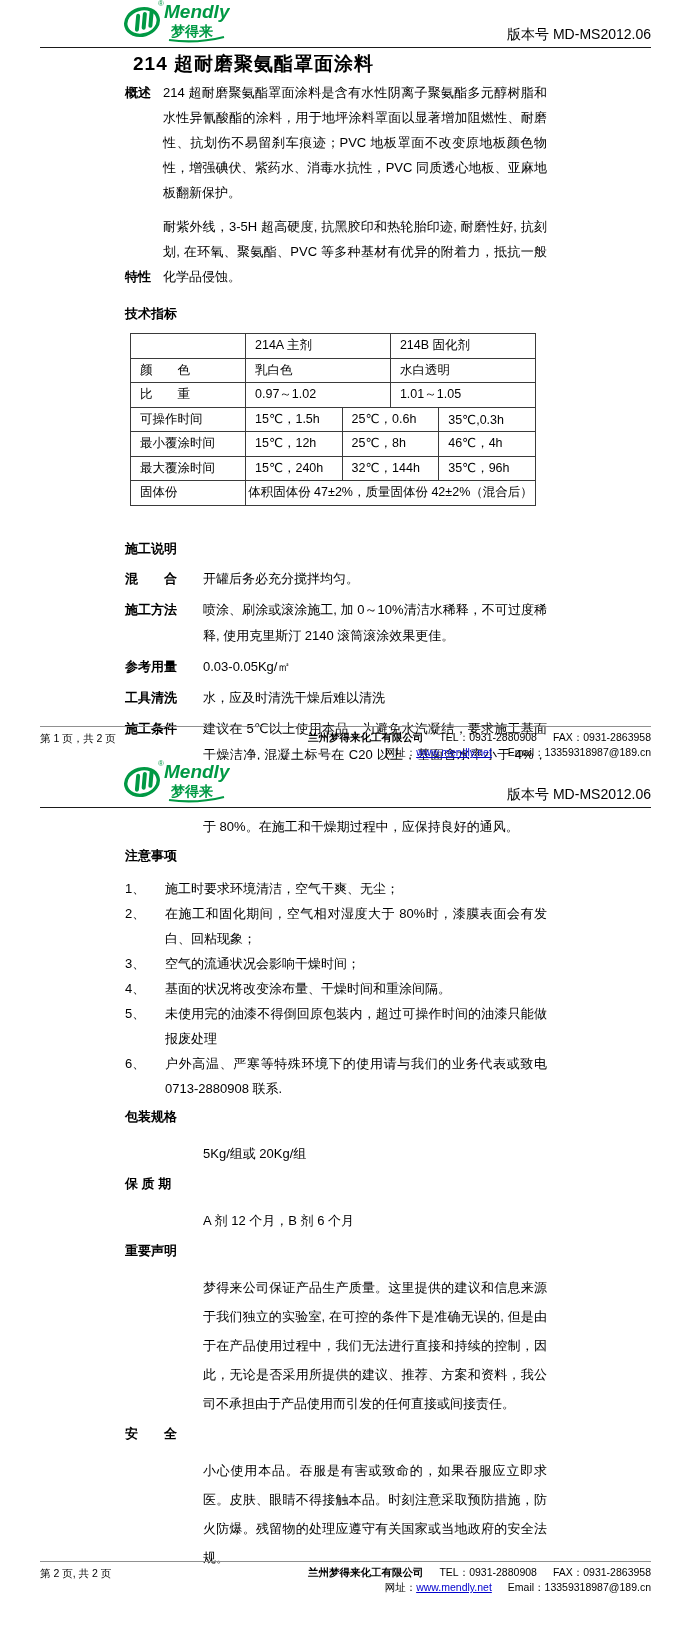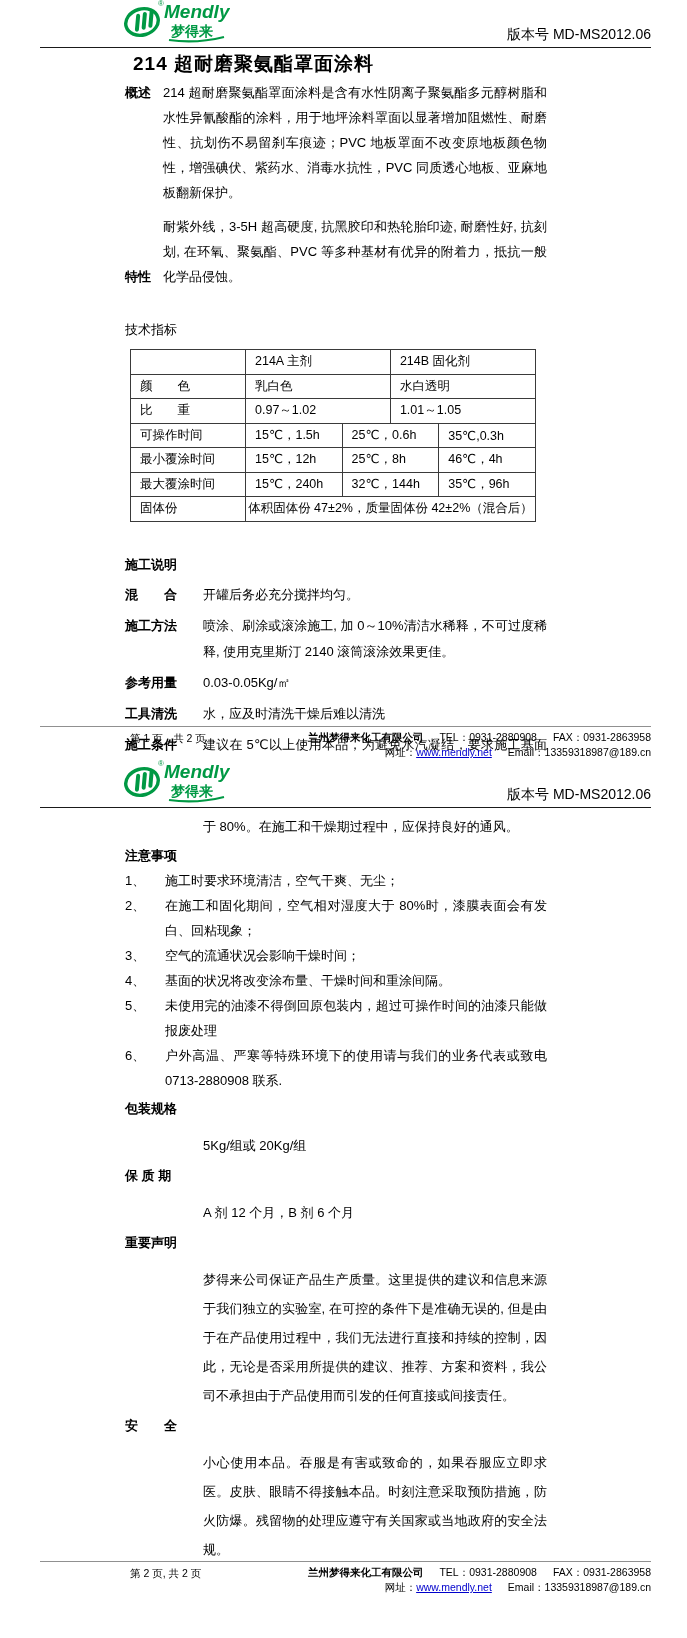--- a/index.html
+++ b/index.html
@@ -21,52 +21,52 @@
   .logo-wrap{margin-left:84px;}
   .version{font-size:14px;padding-bottom:3px;color:#000;white-space:nowrap;}
 
   
   .content{margin:0 140px 0 125px;}
   .doc-title{font-size:19px;font-weight:bold;line-height:24px;margin:4px 0 4px 8px;letter-spacing:1px;}
   .sec-row{display:flex;}
   .sec-label{width:38px;flex:none;font-weight:bold;font-size:13px;line-height:25px;}
   .sec-text{flex:1;font-size:13px;line-height:25px;text-align:justify;}
   .mt8{margin-top:9px;align-items:flex-end;}
-  .heading{font-weight:normal;font-size:13px;line-height:25px;margin-top:28px;}
+  .heading{font-weight:bold;font-size:13px;line-height:25px;margin-top:12px;}
 
   
   table.tech{border-collapse:collapse;width:405px;margin:7px 16px 0 5px;font-size:12.5px;table-layout:fixed;}
   table.tech td{border:1px solid #3a3a3a;height:23.5px;padding:0 2px 0 9px;white-space:nowrap;overflow:hidden;}
   table.tech td.center{text-align:center;padding:0;}
 
   
   .con-heading{font-weight:bold;font-size:13px;margin-top:30px;line-height:25px;}
   .con-row{display:flex;margin-top:5px;}
   .con-label{width:78px;flex:none;font-weight:bold;font-size:13px;line-height:26px;white-space:pre;}
   .con-text{flex:1;font-size:13px;line-height:26px;text-align:justify;}
 
   
   .continuation{margin:6px 140px 0 203px;font-size:13px;line-height:25px;text-align:justify;}
-  .notes-heading{margin:4px 0 0 125px;font-weight:bold;font-size:13px;line-height:25px;}
+  .notes-heading{margin:4px 0 8px 125px;font-weight:bold;font-size:13px;line-height:25px;}
   .note-row{display:flex;margin:0 140px 0 125px;}
   .note-num{width:40px;flex:none;font-size:13px;line-height:25px;}
   .note-text{flex:1;font-size:13px;line-height:25px;text-align:justify;}
   .info-row{display:flex;margin:1px 140px 0 125px;}
   .info-label{width:78px;flex:none;font-weight:bold;font-size:13px;line-height:29px;white-space:pre;}
   .info-text{flex:1;font-size:13px;line-height:29px;text-align:justify;margin-top:37px;}
 
   
   .footer{
     position:absolute;left:40px;right:36px;
     border-top:1.8px solid #909090;padding-top:3px;
     font-size:10.5px;display:flex;align-items:flex-start;
   }
   #p1 .footer{top:726px;}
   #p2 .footer{top:801px;}
-  .page-num{margin-left:90px;white-space:nowrap;padding-top:2px;}
+  .page-num{white-space:nowrap;padding-top:2px;}
   .company-block{flex:1;display:flex;flex-direction:column;align-items:flex-end;}
   .f-line{display:flex;gap:16px;white-space:nowrap;line-height:15px;}
   .f-company{font-weight:bold;}
   .f-link{color:#0000cc;text-decoration:underline;cursor:pointer;}
 </style>
 </head>
 <body>
 
 <div class="page" id="p1">
 

